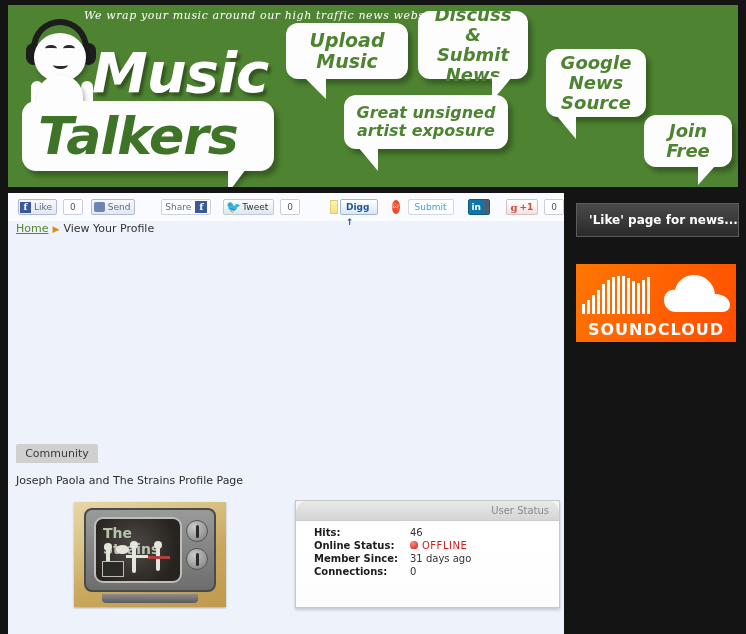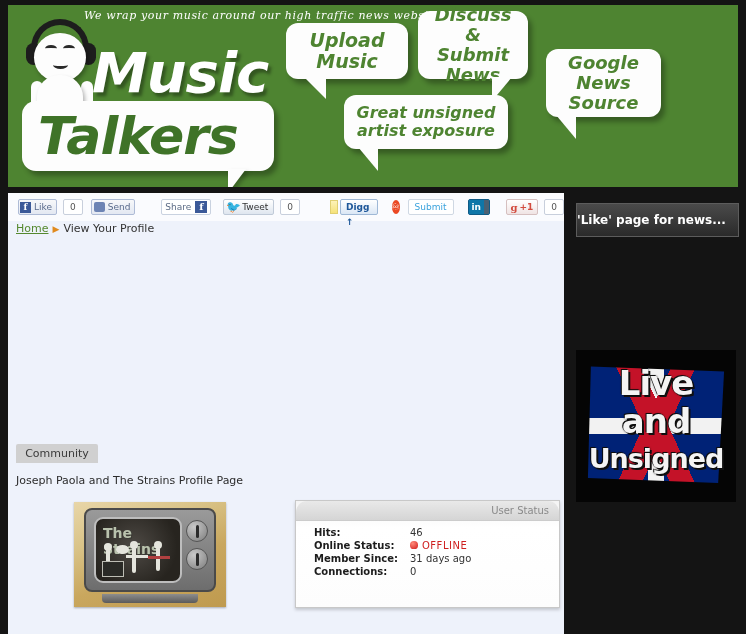--- a/index.html
+++ b/index.html
@@ -131,21 +131,21 @@
   }
   
   #b-upload { left: 278px; top: 18px; width: 122px; height: 56px; font-size: 19px; }
   #b-upload .tail { left: 18px; bottom: -20px;
     border-right: 22px solid #fdfdfd; border-bottom: 22px solid transparent; }
   
   #b-discuss { left: 410px; top: 6px; width: 110px; height: 68px; font-size: 18px; }
   #b-discuss .tail { right: 16px; bottom: -22px;
     border-left: 20px solid #fdfdfd; border-bottom: 24px solid transparent; }
   
-  #b-google { left: 538px; top: 44px; width: 115px; height: 68px; font-size: 18px; }
+  #b-google { left: 538px; top: 44px; width: 100px; height: 68px; font-size: 18px; }
   #b-google .tail { left: 10px; bottom: -22px;
     border-right: 20px solid #fdfdfd; border-bottom: 24px solid transparent; }
   
   #b-great { left: 336px; top: 90px; width: 164px; height: 54px; font-size: 16px; }
   #b-great .tail { left: 14px; bottom: -22px;
     border-right: 20px solid #fdfdfd; border-bottom: 24px solid transparent; }
   
   #b-join { left: 636px; top: 110px; width: 88px; height: 52px; font-size: 18px; }
   #b-join .tail { right: 16px; bottom: -18px;
     border-left: 18px solid #fdfdfd; border-bottom: 20px solid transparent; }
@@ -326,21 +326,21 @@
     position: absolute;
     left: 566px; top: 193px;
     width: 180px; height: 441px;
     background: #141414;
   }
   #like-box {
     position: absolute; left: 10px; top: 10px;
     width: 163px; height: 34px;
     background: linear-gradient(#4a4a4a,#2a2a2a);
     border: 1px solid #5c5c5c;
-    display: flex; align-items: center; 
+    display: flex; align-items: center; padding-left: 12px;
     color: #ffffff; font-size: 12px; font-weight: bold;
   }
   #soundcloud-ad {
     position: absolute; left: 10px; top: 71px;
     width: 160px; height: 78px;
     background: linear-gradient(120deg,#ff7700 0%, #ff4c00 100%);
     overflow: hidden;
   }
   #sc-cloud {
     position:absolute; right: 6px; top: 10px; width: 66px; height: 40px;
@@ -416,20 +416,24 @@
     <div class="bubble" id="b-discuss">
       <span>Discuss &amp;<br>Submit<br>News</span>
       <span class="tail"></span>
     </div>
     <div class="bubble" id="b-google">
       <span>Google<br>News<br>Source</span>
       <span class="tail"></span>
     </div>
     <div class="bubble" id="b-great">
       <span>Great unsigned<br>artist exposure</span>
+      <span class="tail"></span>
+    </div>
+    <div class="bubble" id="b-join">
+      <span>Join<br>Free</span>
       <span class="tail"></span>
     </div>
   </div>
 
   <div id="content">
 
     <div id="social-bar">
       <span class="sbtn fb-like">
         <span class="fb-icon">f</span>
         <span>Like</span>
@@ -528,22 +532,38 @@
       </tbody>
         </table>
     </div>
 
   </div>
 
   <div id="sidebar">
 
     <div id="like-box">'Like' page for news...</div>
 
-
-    <div id="liveunsigned-ad">
-      <div id="lu-flag"></div>
-      <div class="lu-word" id="lu-live">Live</div>
-      <div class="lu-word" id="lu-and">and</div>
-      <div class="lu-word" id="lu-unsigned">Unsigned</div>
-    </div>
+    <div id="soundcloud-ad">
+      <div id="sc-bars">
+        <i style="height:10px"></i>
+          <i style="height:14px"></i>
+          <i style="height:19px"></i>
+        <i style="height:24px"></i>
+          <i style="height:30px"></i>
+          <i style="height:34px"></i>
+        <i style="height:37px"></i>
+          <i style="height:38px"></i>
+          <i style="height:38px"></i>
+        <i style="height:36px"></i>
+          <i style="height:33px"></i>
+          <i style="height:31px"></i>
+        <i style="height:34px"></i>
+          <i style="height:37px"></i>
+      </div>
+      <svg id="sc-cloud" viewBox="0 0 66 40">
+        <path d="M12 38 C4 38 0 32 0 26 C0 20 5 15 11 16 C13 7 21 1 30 1 C41 1 50 9 51 20 C60 20 66 25 66 31 C66 35 63 38 58 38 Z" fill="#ffffff"></path>
+      </svg>
+      <div id="sc-text">SOUNDCLOUD</div>
+    </div>
+
 
   </div>
 </div>
 
 </body></html>

